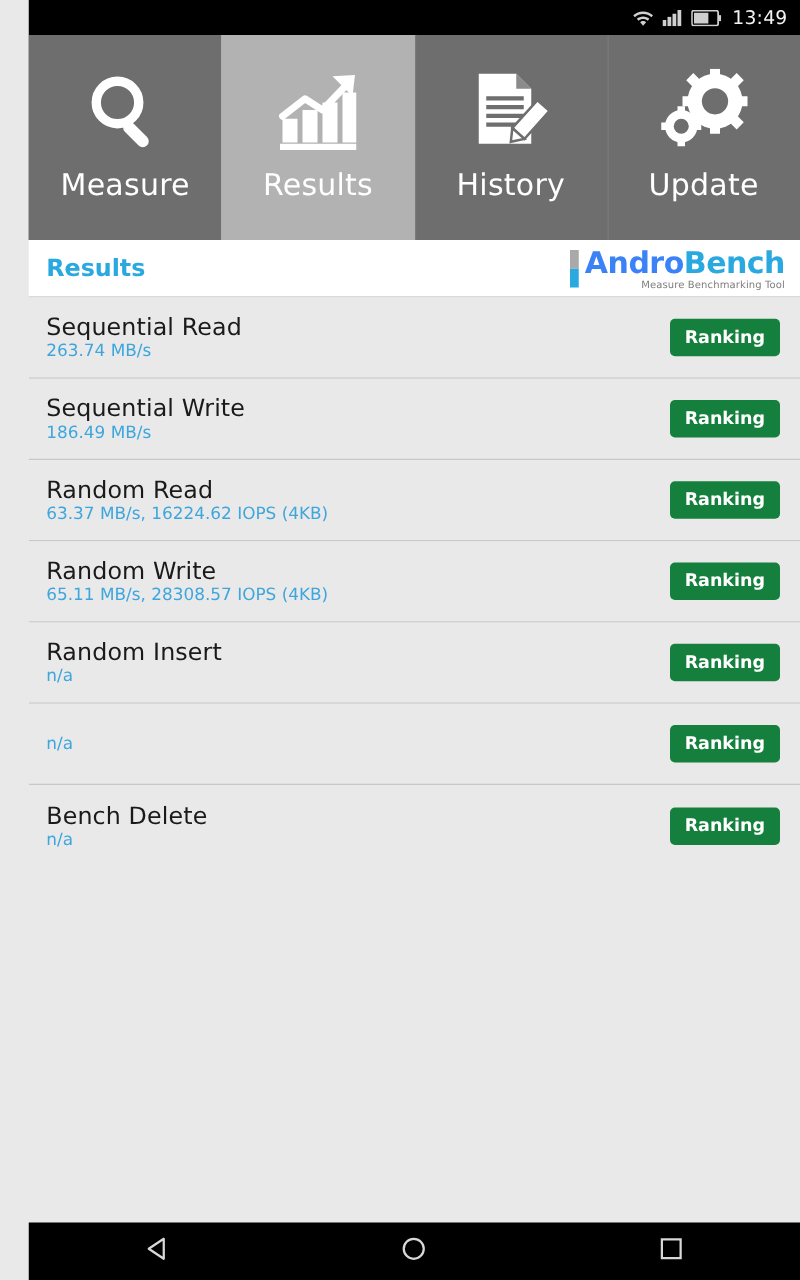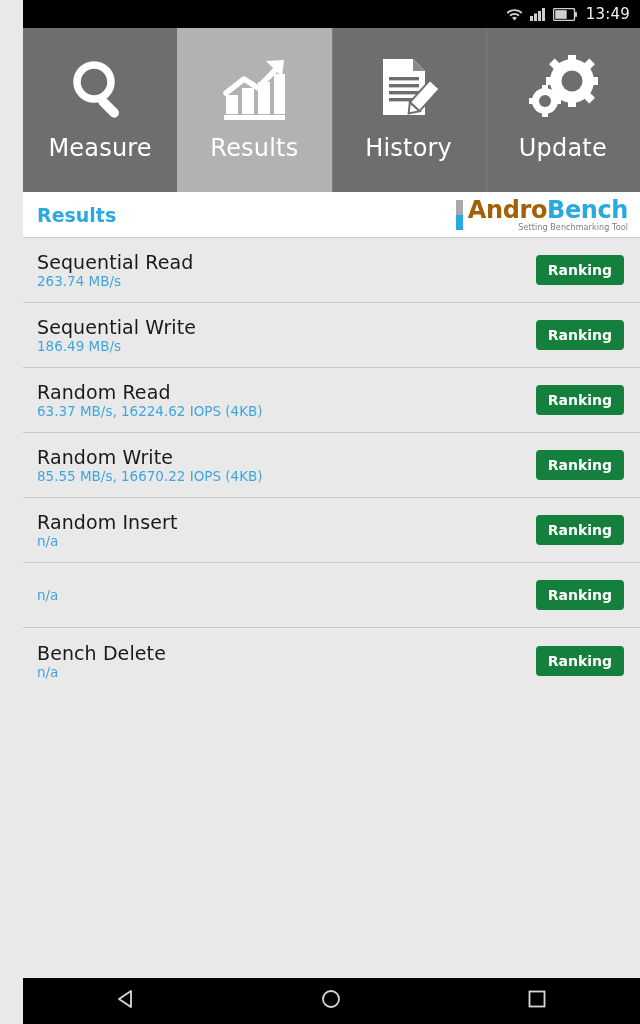--- a/index.html
+++ b/index.html
@@ -53,21 +53,21 @@
     color:#29a9e0; font-size:19px; font-weight:bold;
     font-family:"DejaVu Sans", sans-serif;
   }
   .logo { display:flex; align-items:center; gap:5px; }
   .logo-mark { width:7px; height:30px; display:flex; flex-direction:column; }
   .logo-mark .top { flex:1; background:#a9a9a9; }
   .logo-mark .bot { flex:1; background:#29a9e0; }
   .logo-text { display:flex; flex-direction:column; align-items:flex-end; line-height:1; }
   .logo-words { font-size:24px; font-weight:bold; letter-spacing:-.4px;
                 font-family:"DejaVu Sans", sans-serif; }
-  .logo-andro { color:#a16207; }
+  .logo-andro { color:#3b82f6; }
   .logo-bench { color:#29a9e0; }
   .logo-tag { font-size:8px; color:#7d7d7d; letter-spacing:.1px; margin-top:2px;
               font-family:"DejaVu Sans", sans-serif; }
 
   
   .list { flex:1 1 auto; background:#e9e9e9; overflow:hidden; }
   .row {
     height:65px; position:relative;
     display:flex; align-items:center; justify-content:space-between;
     padding:0 16px 0 14px;
@@ -207,21 +207,21 @@
 
   <div class="titlebar">
     <span class="page-title">Results</span>
     <div class="logo">
       <span class="logo-mark">
         <span class="top"></span>
           <span class="bot"></span>
       </span>
       <span class="logo-text">
         <span class="logo-words"><span class="logo-andro">Andro</span><span class="logo-bench">Bench</span></span>
-        <span class="logo-tag">Setting Benchmarking Tool</span>
+        <span class="logo-tag">Measure Benchmarking Tool</span>
       </span>
     </div>
   </div>
 
   <div class="list">
 
     <div class="row">
       <div class="row-texts">
         <span class="row-title">Sequential Read</span>
         <span class="row-value">263.74 MB/s</span>
@@ -241,21 +241,21 @@
       <div class="row-texts">
         <span class="row-title">Random Read</span>
         <span class="row-value">63.37 MB/s, 16224.62 IOPS (4KB)</span>
       </div>
       <button class="ranking-btn">Ranking</button>
     </div>
 
     <div class="row">
       <div class="row-texts">
         <span class="row-title">Random Write</span>
-        <span class="row-value">85.55 MB/s, 16670.22 IOPS (4KB)</span>
+        <span class="row-value">65.11 MB/s, 28308.57 IOPS (4KB)</span>
       </div>
       <button class="ranking-btn">Ranking</button>
     </div>
 
     <div class="row">
       <div class="row-texts">
         <span class="row-title">Random Insert</span>
         <span class="row-value">n/a</span>
       </div>
       <button class="ranking-btn">Ranking</button>

